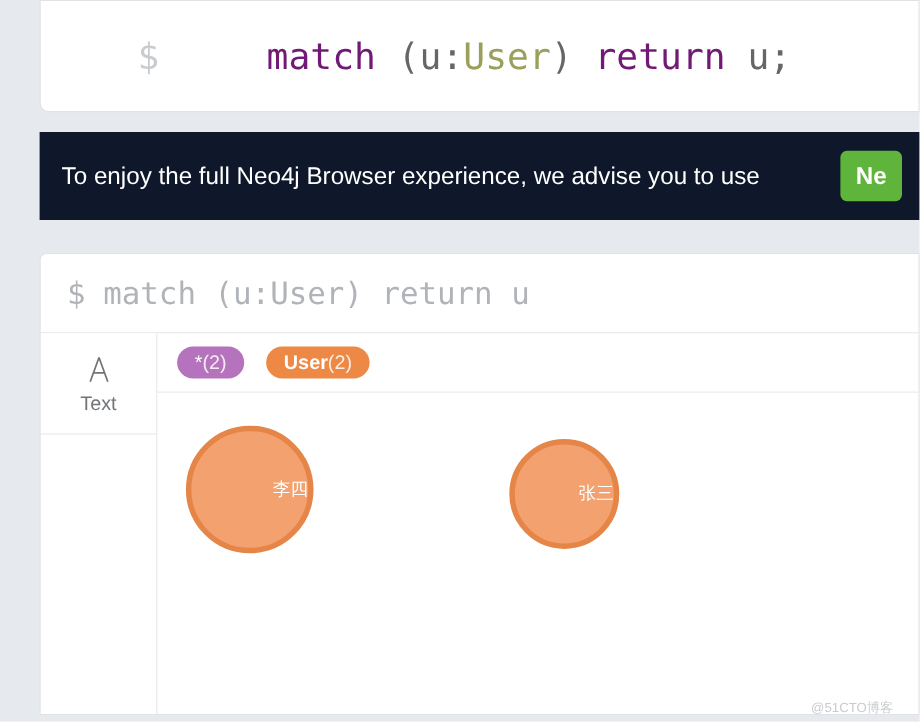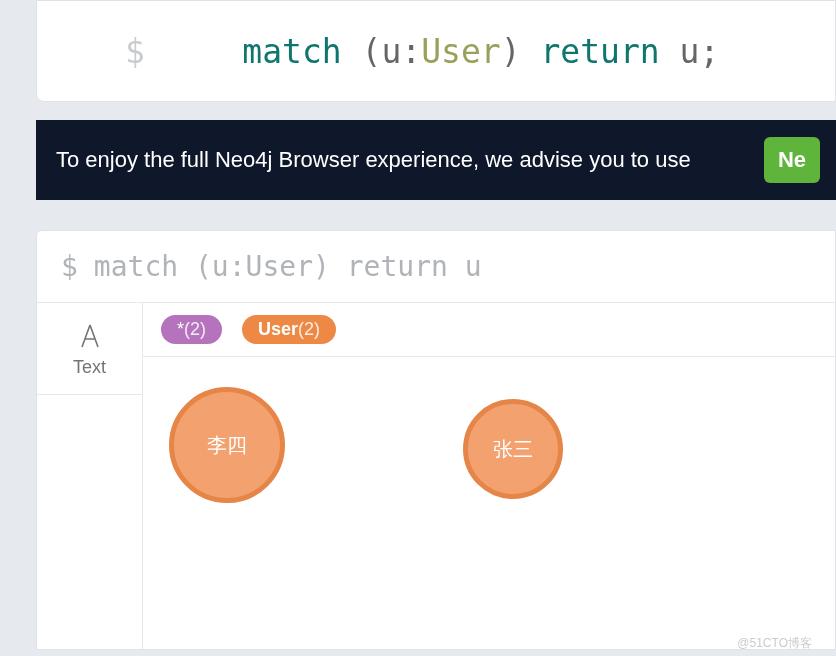--- a/index.html
+++ b/index.html
@@ -20,21 +20,21 @@
       display: flex;
       align-items: center;
       padding: 0 0 0 88px;
       font-family: "Monaco", "Menlo", "Consolas", monospace;
       font-size: 33px;
     }
     .query-editor .prompt {
       color: #c9cccf;
       margin-right: 18px;
     }
-    .query-editor .kw { color: #0f766e; }
+    .query-editor .kw { color: #701a75; }
     .query-editor .paren { color: #666; }
     .query-editor .var { color: #666; }
     .query-editor .colon { color: #666; }
     .query-editor .type { color: #9aa05a; }
     .query-editor .semi { color: #666; }
     .query-editor .sp { white-space: pre; }
 
     .notice-bar {
       background: #0f172a;
       margin: 18px 0 0 36px;
@@ -150,24 +150,24 @@
     .canvas {
       flex: 1;
       position: relative;
     }
     .node {
       position: absolute;
       border-radius: 50%;
       background: #f3a16f;
       border: 5px solid #e58648;
       color: #fff;
-      font-size: 20px;
-      display: flex;
-      align-items: center;
-      justify-content: center;
+      font-size: 16px;
+      display: flex;
+      align-items: center;
+      justify-content: flex-end;
       cursor: pointer;
     }
     .node.n1 { width: 116px; height: 116px; left: 26px; top: 30px; }
     .node.n2 { width: 100px; height: 100px; left: 320px; top: 42px; }
 
     .watermark {
       position: absolute;
       right: 24px;
       bottom: 4px;
       color: #c9cccf;

